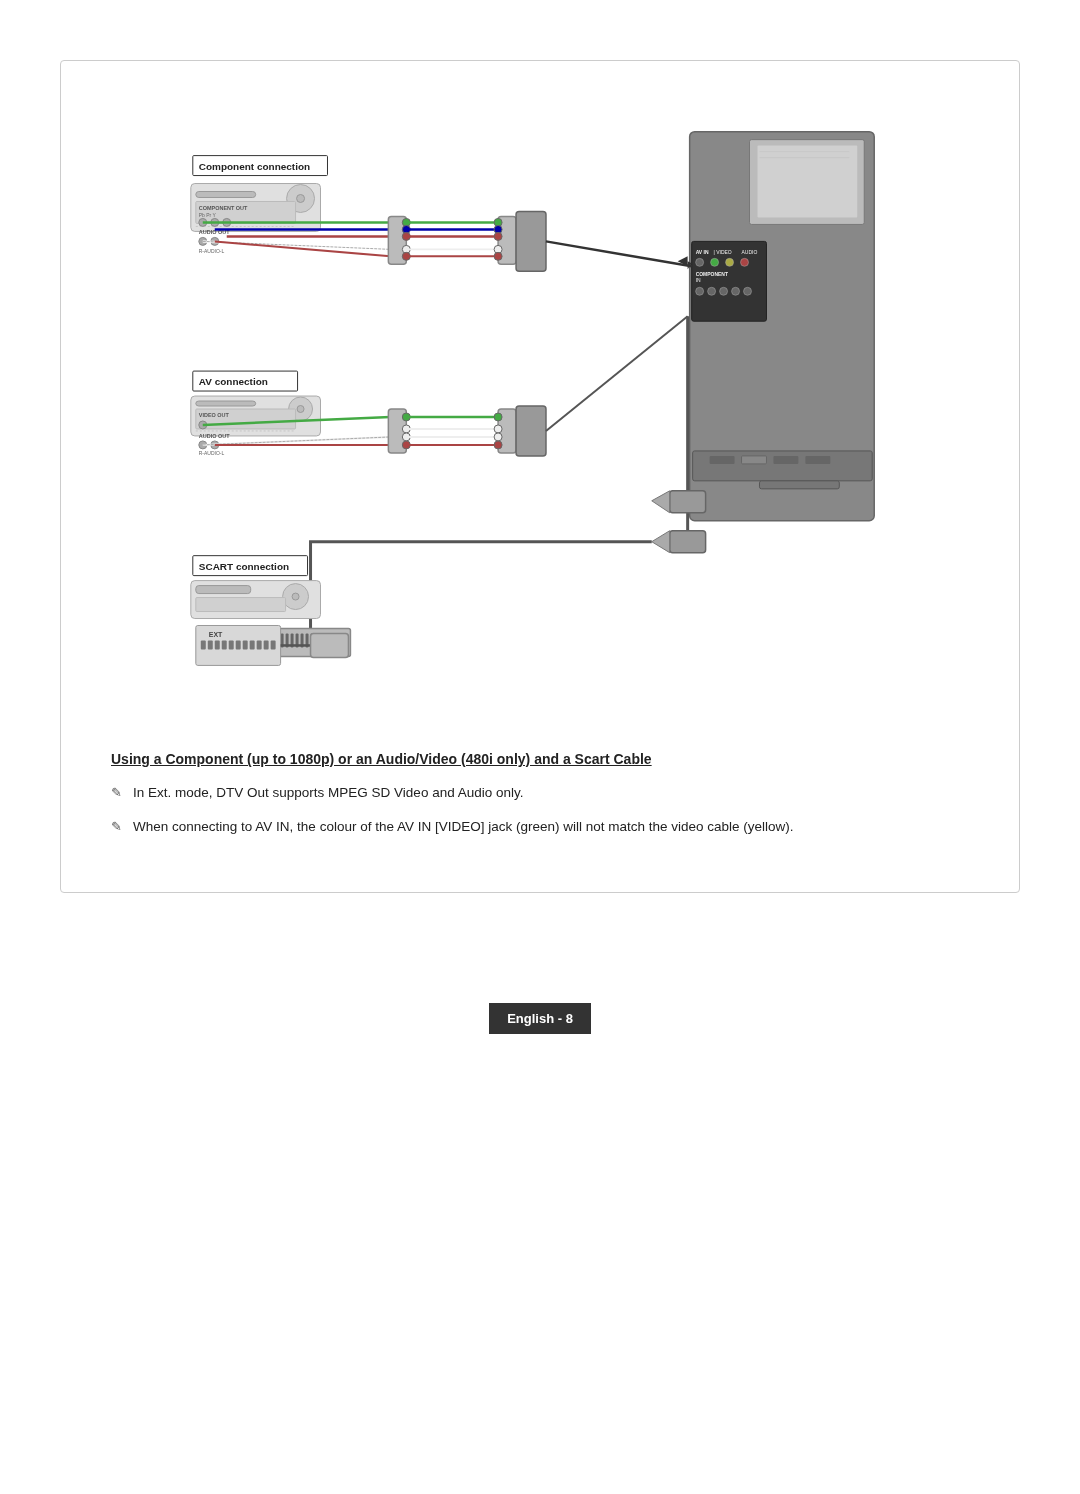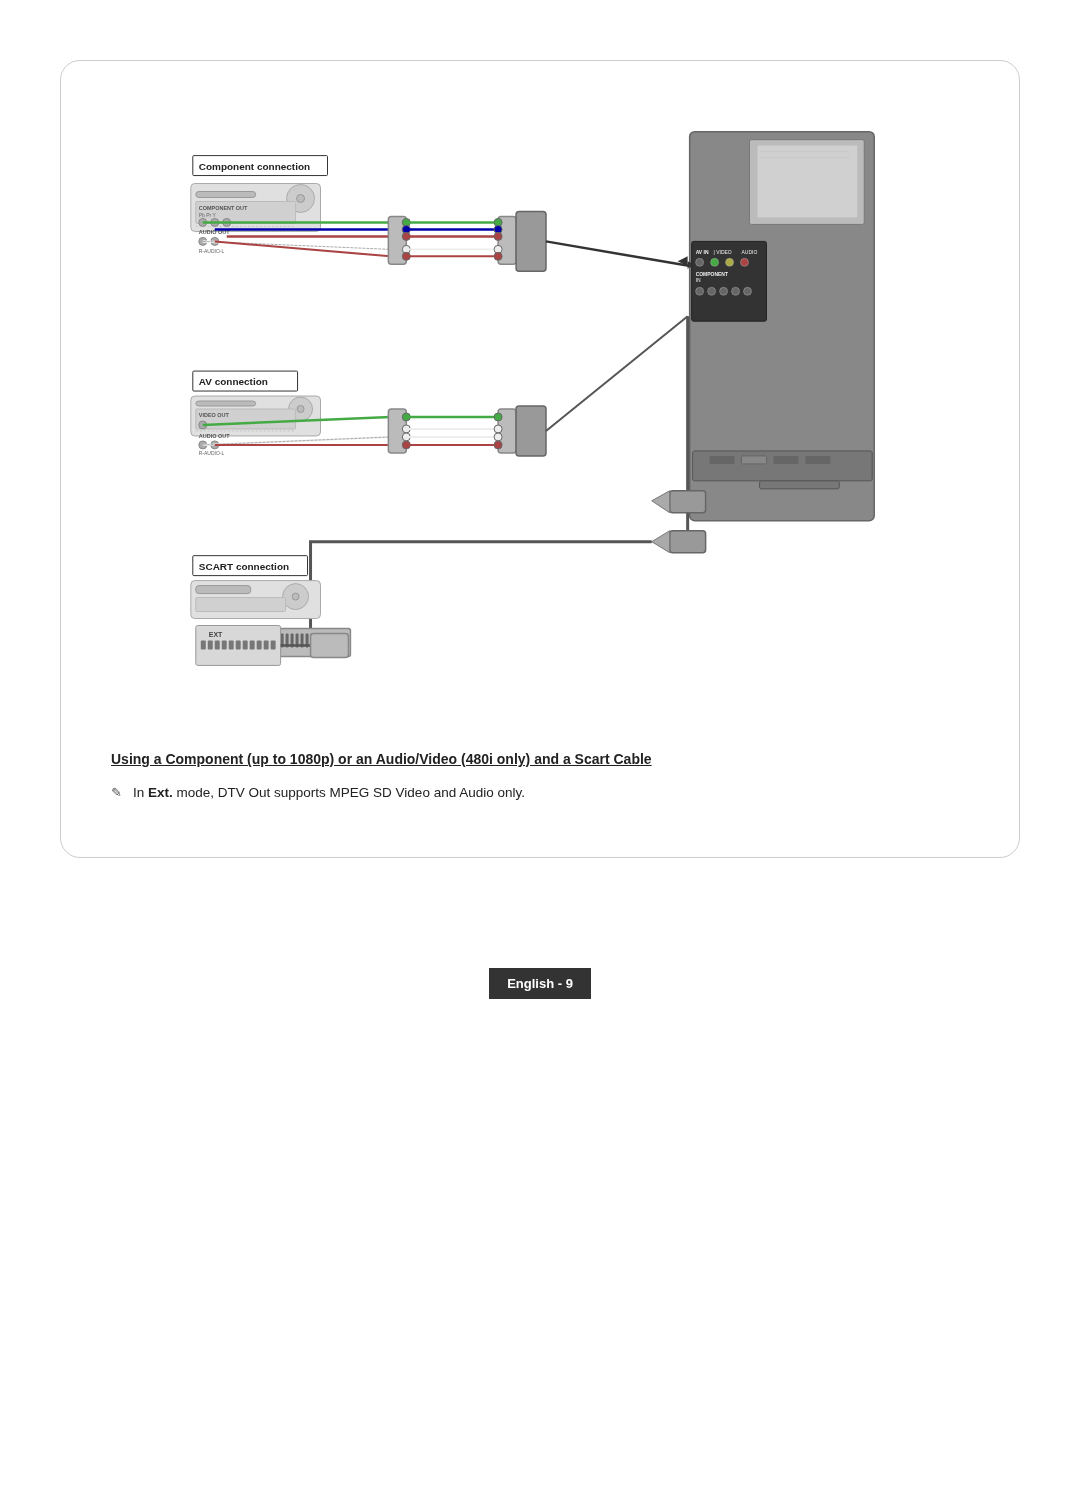--- a/index.html
+++ b/index.html
@@ -12,21 +12,21 @@
       color: #222;
       display: flex;
       flex-direction: column;
       align-items: center;
     }
 
     .page-container {
       width: 960px;
       margin: 60px auto 40px auto;
       border: 1.5px solid #ccc;
-      border-radius: 20px;
+      border-radius: 4px;
       padding: 40px 50px 40px 50px;
       background: #fff;
     }
 
     
     .diagram-area {
       width: 100%;
       position: relative;
       height: 620px;
       margin-bottom: 30px;
@@ -65,21 +65,21 @@
 
     .note-item::before {
       content: "✎";
       position: absolute;
       left: 0;
       top: 0;
       font-size: 13px;
       color: #555;
     }
 
-    .bold { font-weight: bold; }
+    .bold { font-weight: normal; }
 
     
     .page-footer {
       text-align: center;
       margin-top: 50px;
       padding: 8px 18px;
       background: #333;
       color: #fff;
       font-size: 13px;
       font-weight: bold;
@@ -302,23 +302,28 @@
 
   <div class="section-title">Using a Component (up to 1080p) or an Audio/Video (480i only) and a Scart Cable</div>
 
   <ul class="note-list">
 
     <li class="note-item">
       In <span class="bold">Ext.</span>
       mode, DTV Out supports MPEG SD Video and Audio only.
     </li>
 
+    <li class="note-item">
+      When connecting to <span class="bold">AV IN</span>,
+      the colour of the <span class="bold">AV IN [VIDEO]</span>
+      jack (green) will not match the video cable (yellow).
+    </li>
 
 
   </ul>
 
 </div>
 
 <div style="margin-top:20px; margin-bottom:30px;">
   <div class="page-footer">
-    <span>English - 9</span>
+    <span>English - 8</span>
   </div>
 </div>
 
 </body></html>

